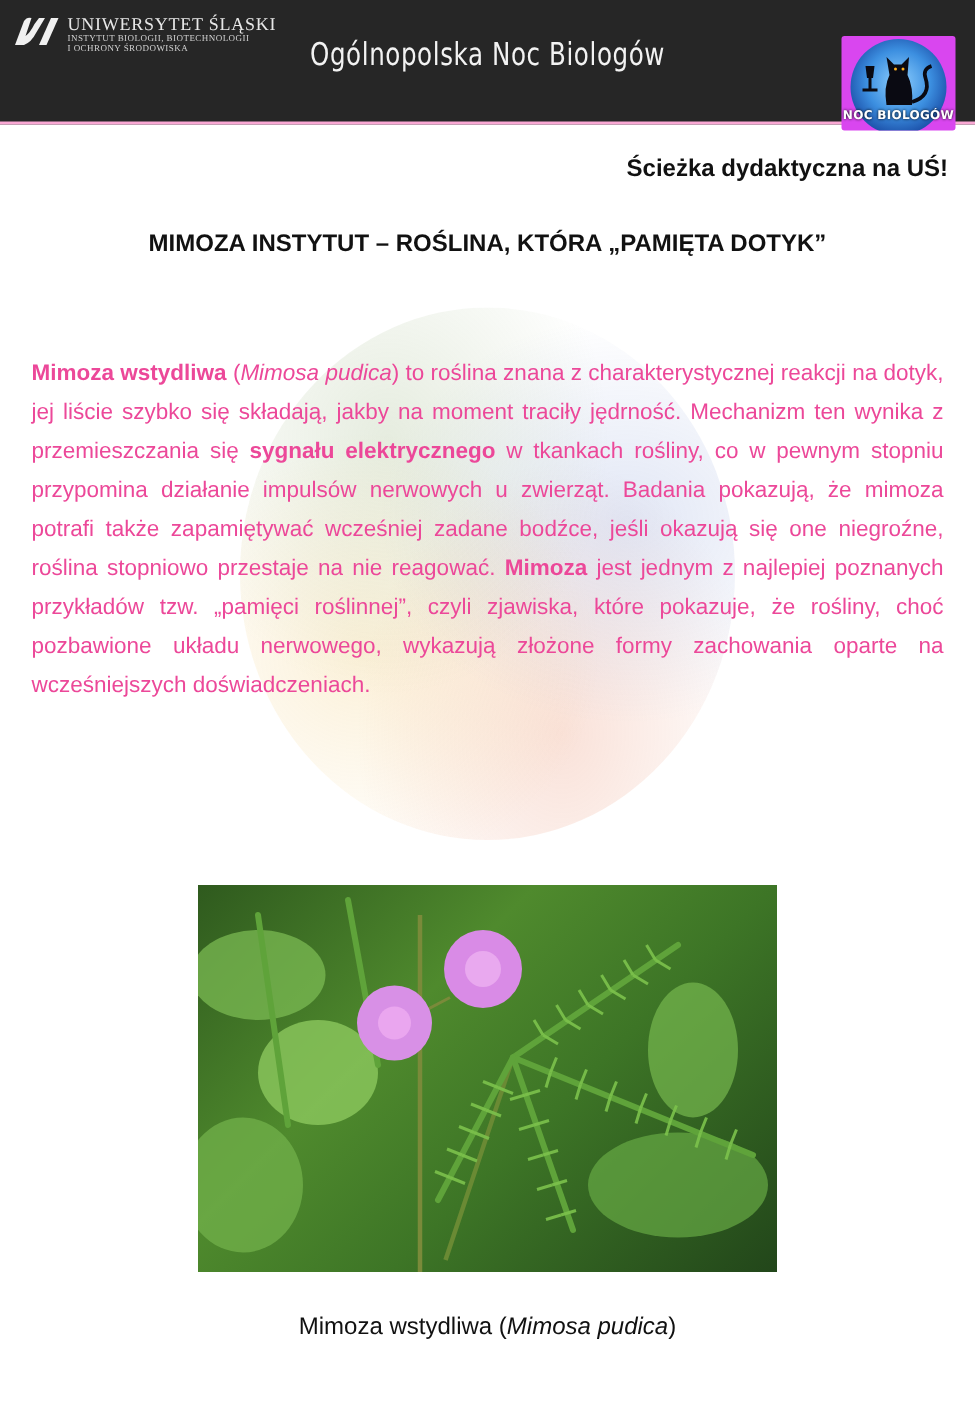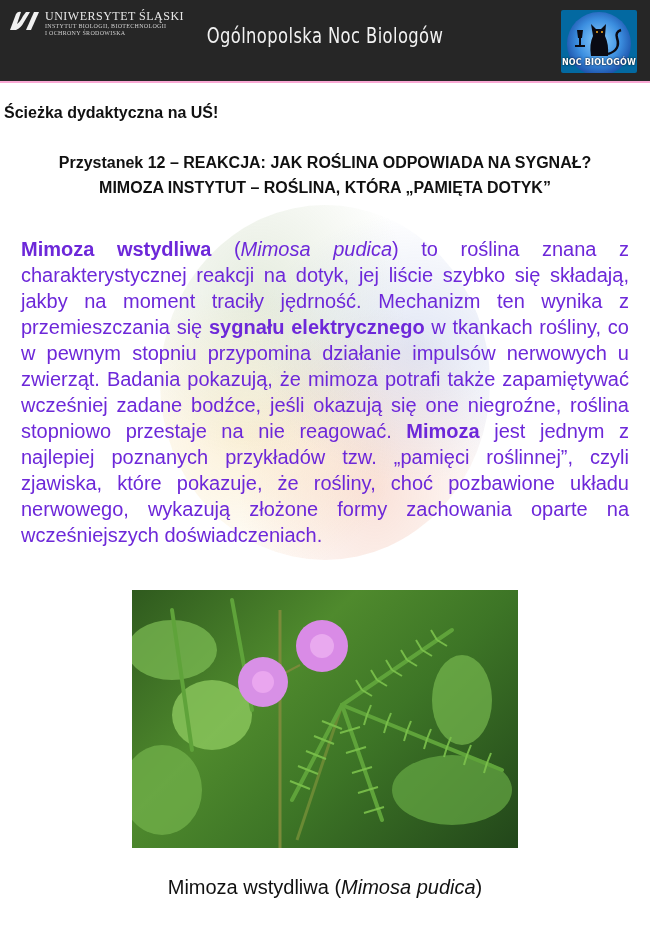--- a/index.html
+++ b/index.html
@@ -14,60 +14,60 @@
   .us-logo { position: absolute; left: 8px; top: 10px; width: 32px; height: 22px; }
   .us-text { position: absolute; left: 45px; top: 10px; color: #e8e8e8; }
   .us-name { font-family: "Liberation Serif", serif; font-size: 12px; letter-spacing: 0.5px; line-height: 13px; }
   .us-sub { font-family: "Liberation Serif", serif; font-size: 6px; line-height: 7px; letter-spacing: 0.3px; color: #cfcfcf; }
   .header-title {
     position: absolute; left: 0; width: 650px; top: 24px; text-align: center;
     color: #f2f2f2; font-family: "DejaVu Sans", sans-serif; font-size: 21px;
     transform: scaleX(0.78); letter-spacing: 0.5px;
   }
   .nb-logo {
-    position: absolute; left: 561px; top: 10px; width: 76px; height: 63px;
-    background: #0369a1; overflow: hidden; border-radius: 2px;
+    position: absolute; left: 561px; top: 24px; width: 76px; height: 63px;
+    background: #d946ef; overflow: hidden; border-radius: 2px;
   }
   .nb-moon {
     position: absolute; left: 6px; top: 2px; width: 64px; height: 64px; border-radius: 50%;
     background: radial-gradient(circle at 50% 45%, #8fd0ff 0%, #3c8fe0 45%, #1b4fa8 75%, #0d1a3a 100%);
   }
   .nb-cat { position: absolute; left: 0; top: 0; width: 76px; height: 63px; }
   .nb-label {
     position: absolute; left: 0; bottom: 6px; width: 76px; text-align: center;
     color: #ffffff; font-family: "DejaVu Sans", sans-serif; font-weight: bold; font-size: 8px;
     letter-spacing: 0.2px; text-shadow: 0 0 2px #000;
   }
   .watermark {
     position: absolute; left: 160px; top: 205px; width: 330px; height: 355px; border-radius: 50%;
     background:
       radial-gradient(ellipse at 30% 25%, rgba(140,170,110,0.22) 0%, rgba(140,170,110,0) 45%),
       radial-gradient(ellipse at 78% 40%, rgba(90,120,200,0.18) 0%, rgba(90,120,200,0) 45%),
       radial-gradient(ellipse at 25% 65%, rgba(240,190,80,0.22) 0%, rgba(240,190,80,0) 45%),
       radial-gradient(ellipse at 65% 80%, rgba(230,120,80,0.22) 0%, rgba(230,120,80,0) 45%);
   }
   .subtitle {
-    position: absolute; left: 4px; top: 104px; width: 616px; text-align: left;
+    position: absolute; left: 16px; top: 104px; width: 616px; text-align: right;
     font-weight: bold; font-size: 16px;
   }
   .stop-title {
     position: absolute; left: 0; top: 150px; width: 650px; text-align: center;
     font-weight: bold; font-size: 16px; line-height: 25px;
   }
   .body-text {
     position: absolute; left: 21px; top: 236px; width: 608px;
-    font-size: 20px; line-height: 26px; text-align: justify; color: #6d28d9;
+    font-size: 15px; line-height: 26px; text-align: justify; color: #ec4899;
   }
   .body-text b { font-weight: bold; }
   .photo {
     position: absolute; left: 132px; top: 590px; width: 386px; height: 258px; overflow: hidden;
     background: linear-gradient(135deg, #2f5a1e 0%, #4f8a2d 35%, #3d7526 60%, #22461a 100%);
   }
   .caption {
-    position: absolute; left: 0; top: 876px; width: 650px; text-align: center; font-size: 20px;
+    position: absolute; left: 0; top: 876px; width: 650px; text-align: center; font-size: 16px;
   }
 </style>
 </head>
 <body>
 
 <div class="header">
   <svg class="us-logo" viewBox="0 0 32 22">
     <path d="M2 20 L8 4 Q10 1 13 2 L9 14 Q12 12 15 6 L18 2 L22 2 L16 12 Q13 18 8 20 Z" fill="#f0f0f0"></path>
     <path d="M18 20 L26 2 L31 2 L23 20 Z" fill="#f0f0f0"></path>
   </svg>
@@ -89,21 +89,20 @@
     </svg>
     <div class="nb-label">NOC BIOLOGÓW</div>
   </div>
 </div>
 
 <div class="watermark"></div>
 
 <div class="subtitle">Ścieżka dydaktyczna na UŚ!</div>
 
 <div class="stop-title">
-  <div>Przystanek 12 – REAKCJA: JAK ROŚLINA ODPOWIADA NA SYGNAŁ?</div>
   <div>MIMOZA INSTYTUT – ROŚLINA, KTÓRA „PAMIĘTA DOTYK”</div>
 </div>
 
 <div class="body-text"><b>Mimoza wstydliwa</b><span> (</span><i>Mimosa pudica</i><span>) to roślina znana z charakterystycznej reakcji na dotyk, jej liście szybko się składają, jakby na moment traciły jędrność. Mechanizm ten wynika z przemieszczania się </span><b>sygnału elektrycznego</b><span> w tkankach rośliny, co w pewnym stopniu przypomina działanie impulsów nerwowych u zwierząt. Badania pokazują, że mimoza potrafi także zapamiętywać wcześniej zadane bodźce, jeśli okazują się one niegroźne, roślina stopniowo przestaje na nie reagować. </span><b>Mimoza</b><span> jest jednym z najlepiej poznanych przykładów tzw. „pamięci roślinnej”, czyli zjawiska, które pokazuje, że rośliny, choć pozbawione układu nerwowego, wykazują złożone formy zachowania oparte na wcześniejszych doświadczeniach.</span></div>
 
 <div class="photo" title="Mimoza wstydliwa – różowe kuliste kwiaty i pierzaste liście">
   <svg width="386" height="258" viewBox="0 0 386 258">
     <ellipse cx="40" cy="60" rx="45" ry="30" fill="#7fbf55" opacity="0.7"></ellipse>
     <ellipse cx="80" cy="125" rx="40" ry="35" fill="#8cc85e" opacity="0.8"></ellipse>
     <ellipse cx="30" cy="200" rx="40" ry="45" fill="#6fae48" opacity="0.8"></ellipse>

